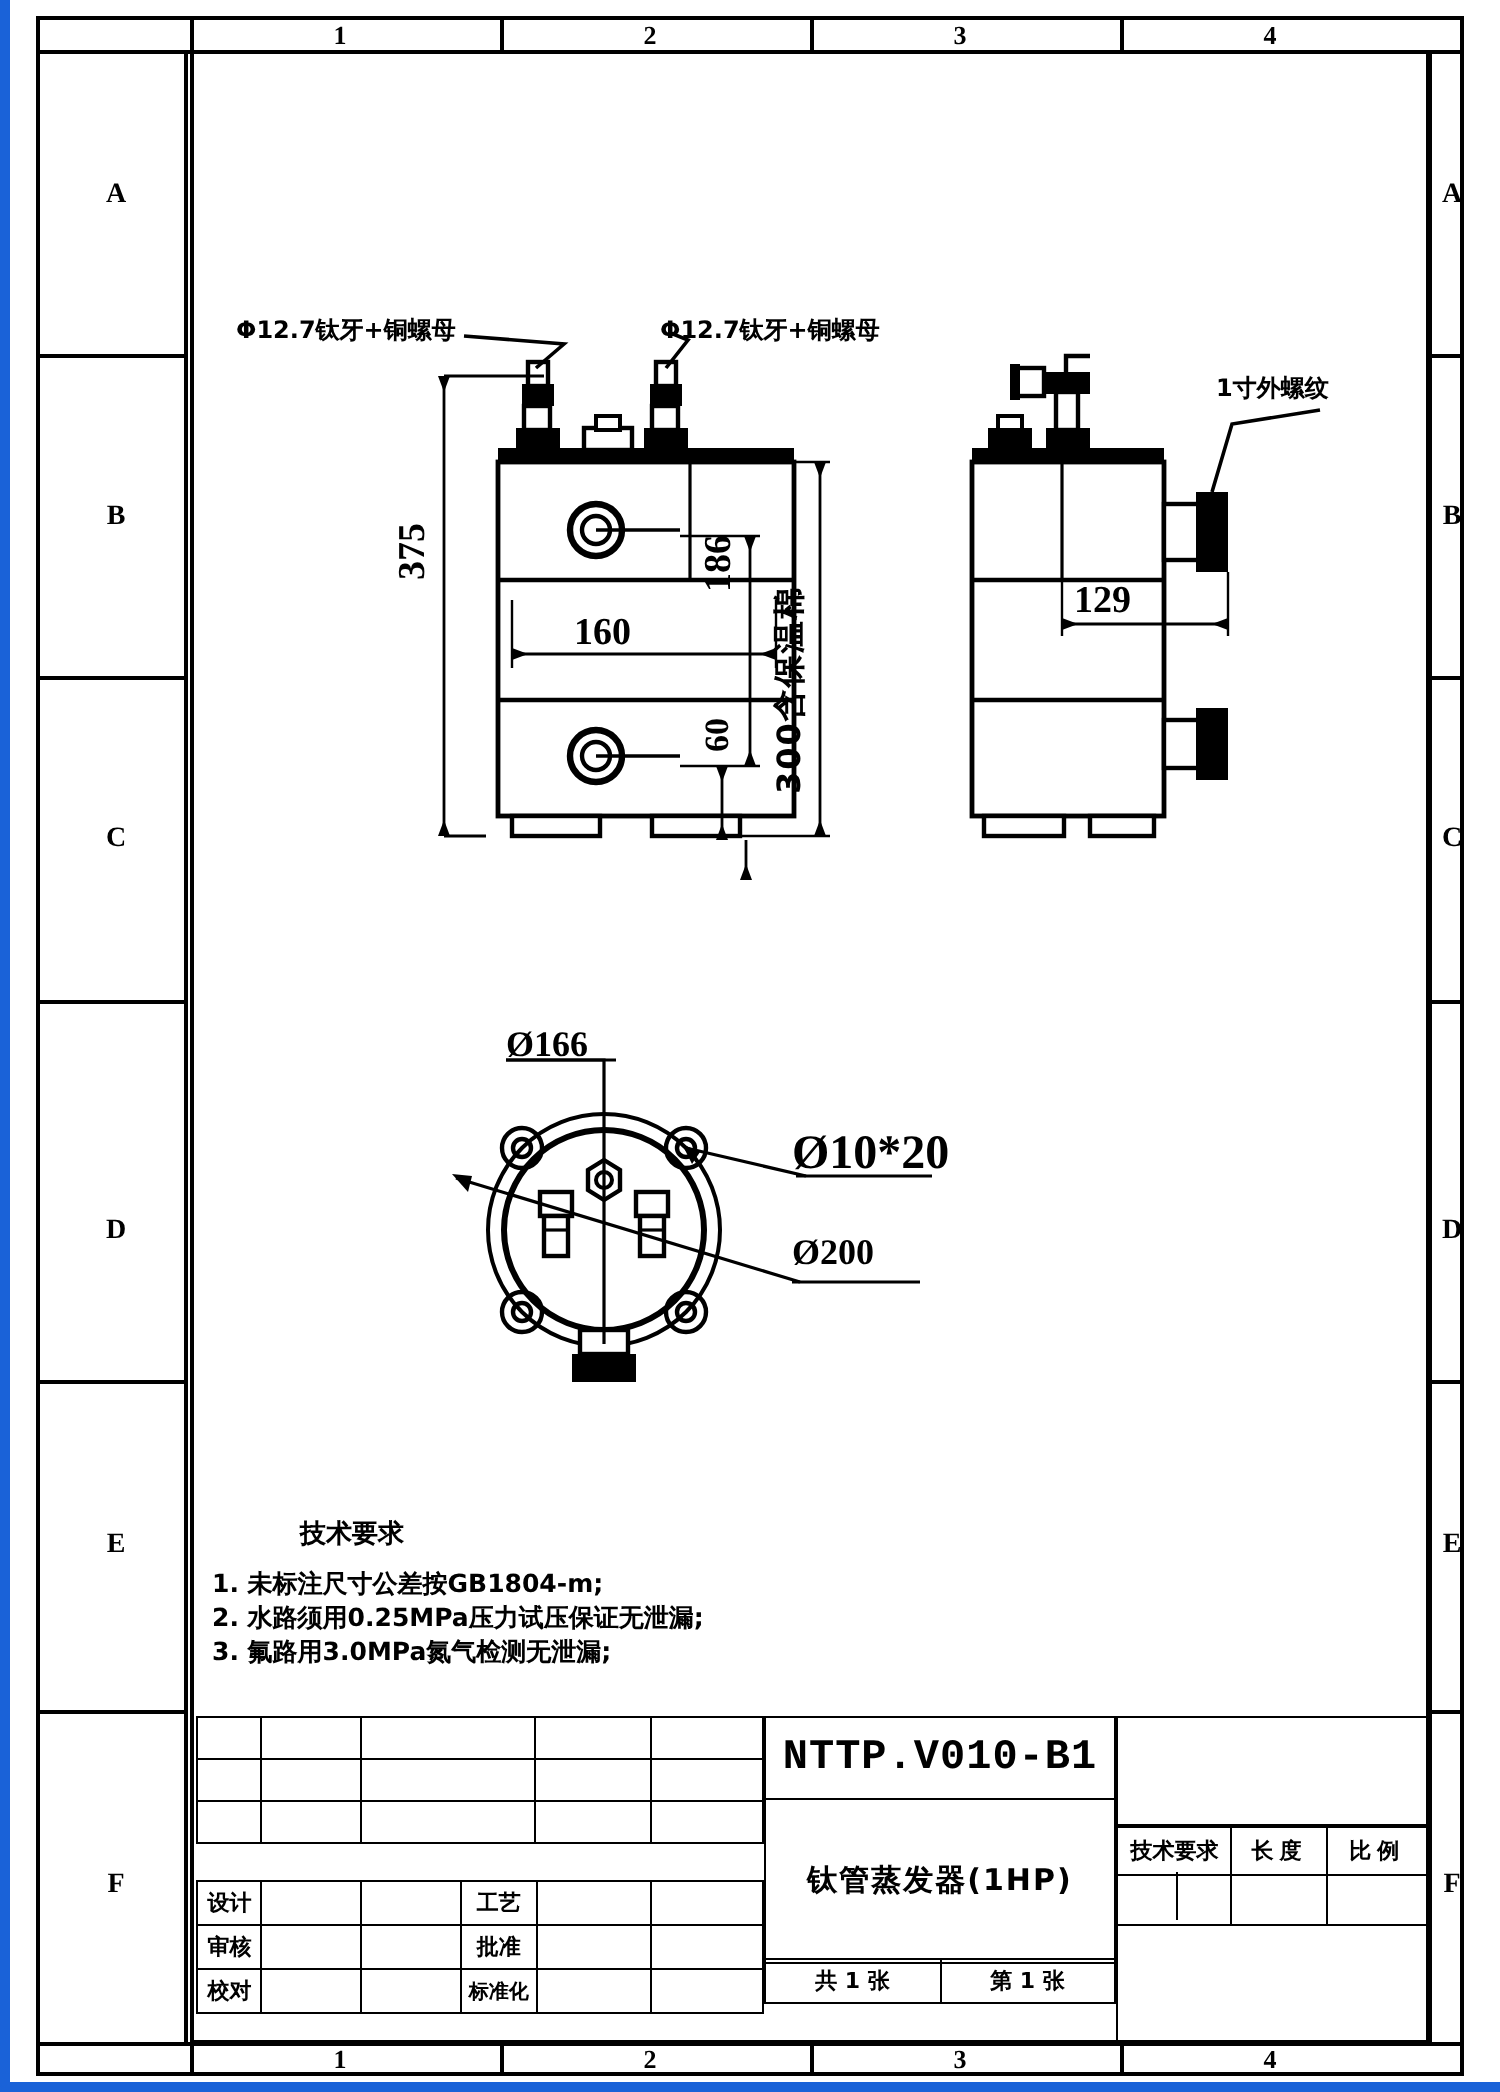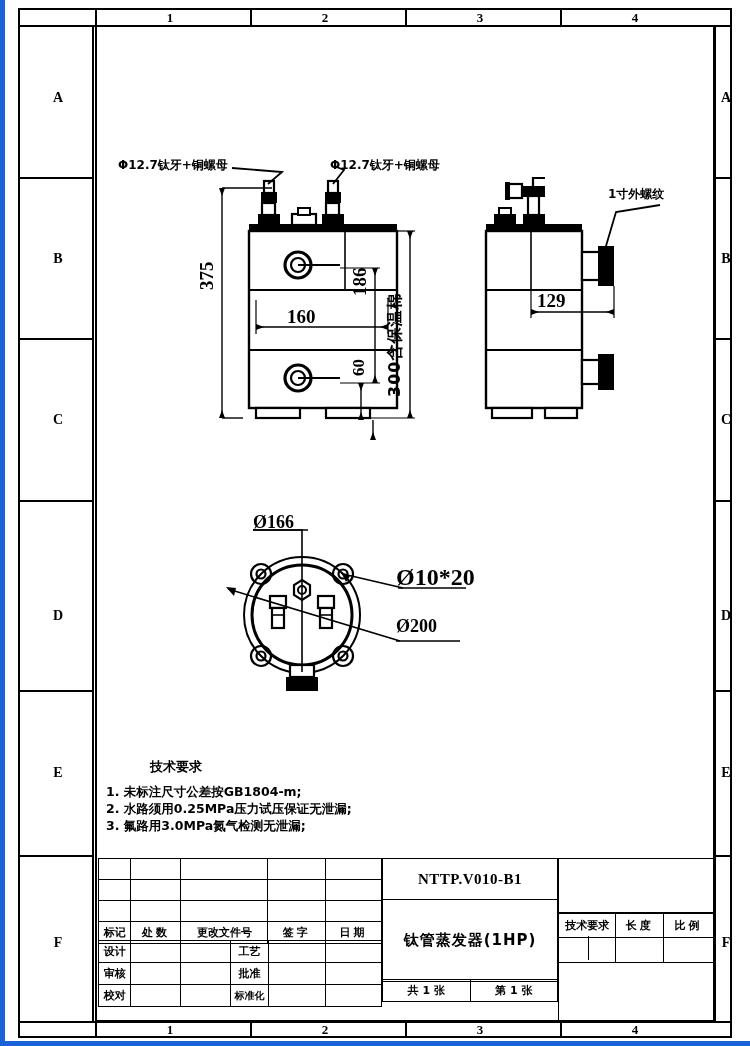--- a/index.html
+++ b/index.html
@@ -29,21 +29,21 @@
        color:#000;white-space:nowrap;}
   .cn{font-family:"DejaVu Sans","Liberation Sans",sans-serif;font-weight:bold;}
 
   
   .tb{position:absolute;border-collapse:collapse;}
   .tb td{border:1.4px solid #000;padding:0;text-align:center;vertical-align:middle;
          font-family:"DejaVu Sans","Liberation Sans",sans-serif;font-weight:bold;
          font-size:11px;color:#000;}
   .tb td.lat{letter-spacing:3px;}
   .tb td.big{font-size:15px;letter-spacing:1px;}
-  .tb td.code{font-family:Liberation Serif, serif;font-size:15px;letter-spacing:0.5px;}
+  .tb td.code{font-family:Liberation Mono, monospace;font-size:21px;letter-spacing:0.5px;}
 
   .tech-title{font-size:13px;}
   .tech-line{font-size:12.5px;}
 
   svg{display:block;}
 </style>
 </head>
 <body>
 
 <div class="page-edge-left"></div>
@@ -286,27 +286,20 @@
     <td></td>
     <td></td>
   </tr>
   <tr>
     <td style="height:20px;"></td>
     <td></td>
     <td></td>
     <td></td>
     <td></td>
   </tr>
-  <tr>
-    <td style="height:21px;">标记</td>
-    <td class="lat">处数</td>
-    <td>更改文件号</td>
-    <td class="lat">签字</td>
-    <td class="lat">日期</td>
-  </tr>
 </tbody>
   </table>
 
 <table class="tb" style="left:98px;top:940px;width:284px;">
   <tbody>
       <tr>
     <td style="width:32px;height:21px;">设计</td>
     <td style="width:50px;"></td>
     <td style="width:50px;"></td>
     <td style="width:38px;">工艺</td>

